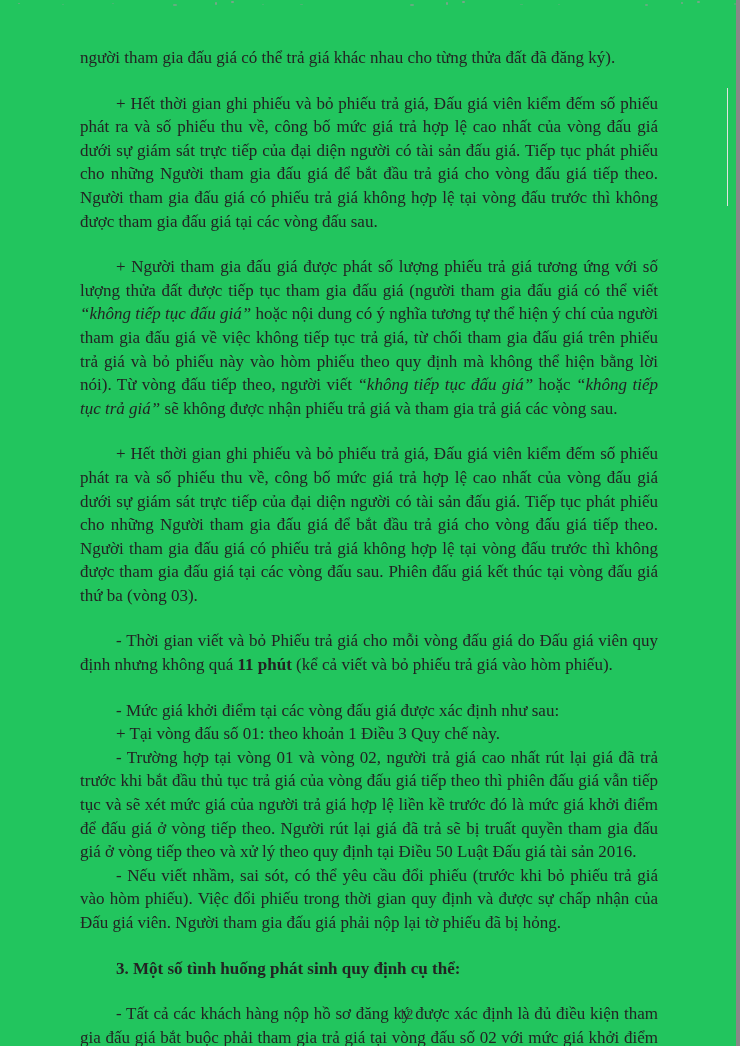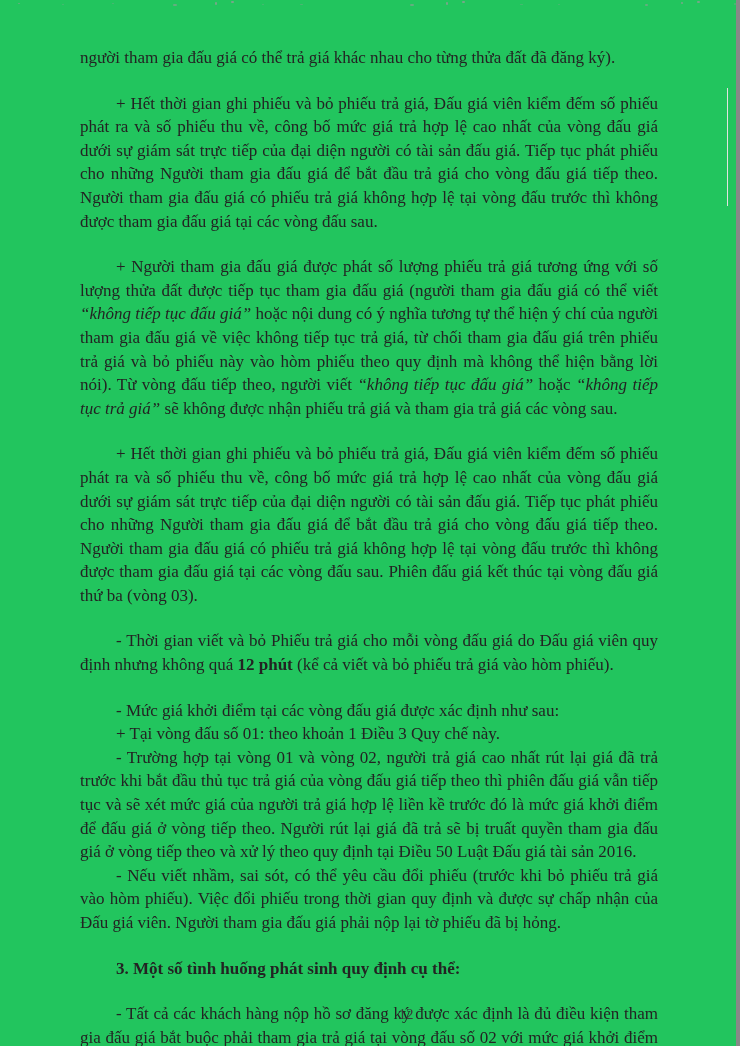--- a/index.html
+++ b/index.html
@@ -82,21 +82,21 @@
   <i class="speck" style="left:697px;top:1px;width:3px;height:2px;opacity:.7"></i>
   <i class="speck" style="left:734px;top:3px;width:2px;height:2px;opacity:.4"></i>
 
   <div class="edge-line"></div>
 
   <div class="page-body">
       <p class="para"><span>người tham gia đấu giá có thể trả giá khác nhau cho từng thửa đất đã đăng ký).</span></p>
       <p class="para indent spaced"><span>+ Hết thời gian ghi phiếu và bỏ phiếu trả giá, Đấu giá viên kiểm đếm số phiếu phát ra và số phiếu thu về, công bố mức giá trả hợp lệ cao nhất của vòng đấu giá dưới sự giám sát trực tiếp của đại diện người có tài sản đấu giá. Tiếp tục phát phiếu cho những Người tham gia đấu giá để bắt đầu trả giá cho vòng đấu giá tiếp theo. Người tham gia đấu giá có phiếu trả giá không hợp lệ tại vòng đấu trước thì không được tham gia đấu giá tại các vòng đấu sau.</span></p>
       <p class="para indent spaced"><span>+ Người tham gia đấu giá được phát số lượng phiếu trả giá tương ứng với số lượng thửa đất được tiếp tục tham gia đấu giá (người tham gia đấu giá có thể viết </span><span class="i">“không tiếp tục đấu giá”</span><span> hoặc nội dung có ý nghĩa tương tự thể hiện ý chí của người tham gia đấu giá về việc không tiếp tục trả giá, từ chối tham gia đấu giá trên phiếu trả giá và bỏ phiếu này vào hòm phiếu theo quy định mà không thể hiện bằng lời nói). Từ vòng đấu tiếp theo, người viết </span><span class="i">“không tiếp tục đấu giá”</span><span> hoặc </span><span class="i">“không tiếp tục trả giá”</span><span> sẽ không được nhận phiếu trả giá và tham gia trả giá các vòng sau.</span></p>
       <p class="para indent spaced"><span>+ Hết thời gian ghi phiếu và bỏ phiếu trả giá, Đấu giá viên kiểm đếm số phiếu phát ra và số phiếu thu về, công bố mức giá trả hợp lệ cao nhất của vòng đấu giá dưới sự giám sát trực tiếp của đại diện người có tài sản đấu giá. Tiếp tục phát phiếu cho những Người tham gia đấu giá để bắt đầu trả giá cho vòng đấu giá tiếp theo. Người tham gia đấu giá có phiếu trả giá không hợp lệ tại vòng đấu trước thì không được tham gia đấu giá tại các vòng đấu sau. Phiên đấu giá kết thúc tại vòng đấu giá thứ ba (vòng 03).</span></p>
-      <p class="para indent spaced"><span>- Thời gian viết và bỏ Phiếu trả giá cho mỗi vòng đấu giá do Đấu giá viên quy định nhưng không quá </span><span class="b">12 phút</span><span> (kể cả viết và bỏ phiếu trả giá vào hòm phiếu).</span></p>
+      <p class="para indent spaced"><span>- Thời gian viết và bỏ Phiếu trả giá cho mỗi vòng đấu giá do Đấu giá viên quy định nhưng không quá </span><span class="b">11 phút</span><span> (kể cả viết và bỏ phiếu trả giá vào hòm phiếu).</span></p>
       <p class="para indent spaced"><span>- Mức giá khởi điểm tại các vòng đấu giá được xác định như sau:</span></p>
       <p class="para indent"><span>+ Tại vòng đấu số 01: theo khoản 1 Điều 3 Quy chế này.</span></p>
       <p class="para indent"><span>- Trường hợp tại vòng 01 và vòng 02, người trả giá cao nhất rút lại giá đã trả trước khi bắt đầu thủ tục trả giá của vòng đấu giá tiếp theo thì phiên đấu giá vẫn tiếp tục và sẽ xét mức giá của người trả giá hợp lệ liền kề trước đó là mức giá khởi điểm để đấu giá ở vòng tiếp theo. Người rút lại giá đã trả sẽ bị truất quyền tham gia đấu giá ở vòng tiếp theo và xử lý theo quy định tại Điều 50 Luật Đấu giá tài sản 2016.</span></p>
       <p class="para indent"><span>- Nếu viết nhầm, sai sót, có thể yêu cầu đổi phiếu (trước khi bỏ phiếu trả giá vào hòm phiếu). Việc đổi phiếu trong thời gian quy định và được sự chấp nhận của Đấu giá viên. Người tham gia đấu giá phải nộp lại tờ phiếu đã bị hỏng.</span></p>
       <p class="para indent spaced heading"><span class="b">3. Một số tình huống phát sinh quy định cụ thể:</span></p>
       <p class="para indent spaced"><span>- Tất cả các khách hàng nộp hồ sơ đăng ký được xác định là đủ điều kiện tham gia đấu giá bắt buộc phải tham gia trả giá tại vòng đấu số 02 với mức giá khởi điểm đã được xác định cụ thể tại Thông báo đấu giá phát hành công khai và được UBND</span></p>
     </div>
 
   <div class="page-number">12</div>
 

